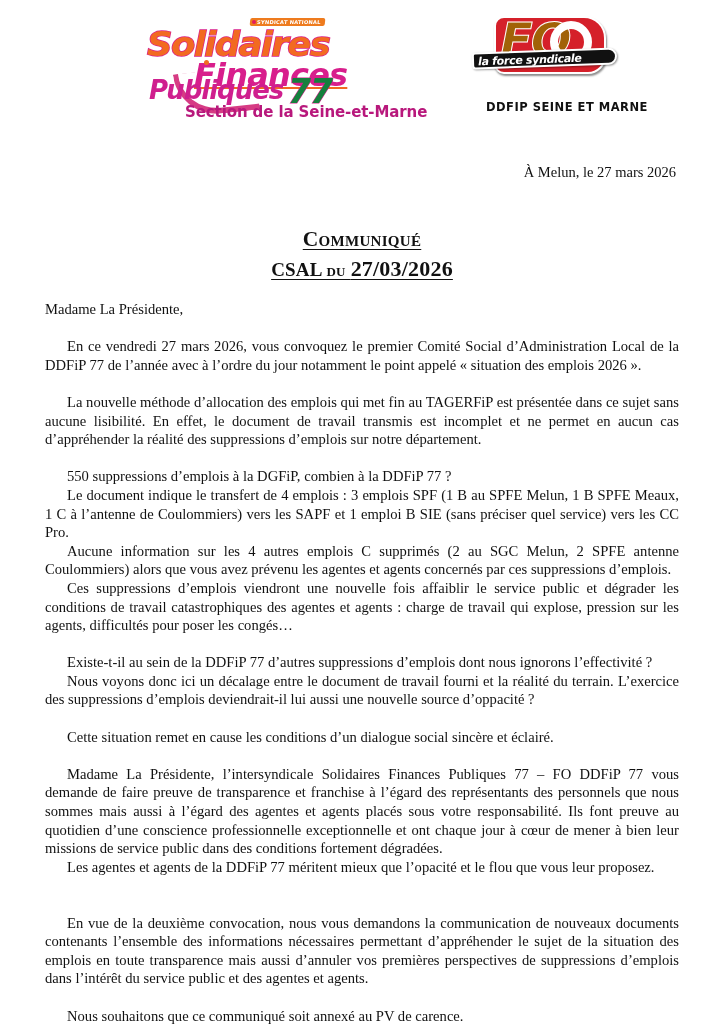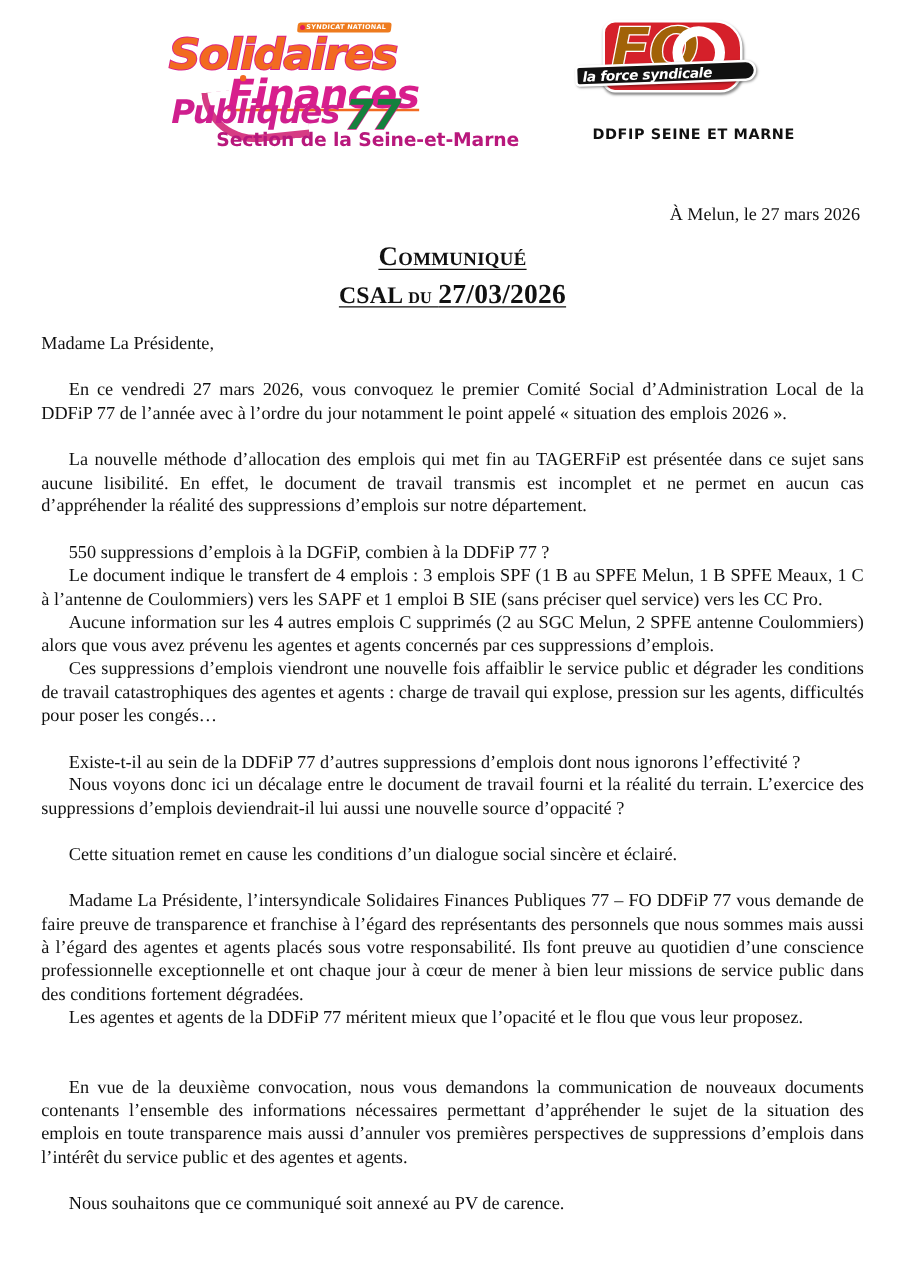--- a/index.html
+++ b/index.html
@@ -14,21 +14,21 @@
     font-family: "Liberation Serif", "DejaVu Serif", serif;
     color: #111111;
     overflow: hidden;
   }
 
   .page {
     position: relative;
     width: 724px;
     height: 884px;
     box-sizing: border-box;
-    padding: 0 33px;
+    padding: 0 45px;
   }
 
   
   .header {
     position: relative;
     height: 112px;
   }
 
   
   .logo-sfp {
@@ -245,20 +245,21 @@
   }
   .title-main {
     font-size: 21.5px;
     font-weight: bold;
     font-variant: small-caps;
     letter-spacing: .3px;
     text-decoration: underline;
     text-underline-offset: 3px;
     text-decoration-thickness: 1.3px;
     display: inline-block;
+    margin-top: 34px;
   }
   .title-sub {
     font-size: 19px;
     font-weight: bold;
     letter-spacing: .2px;
     text-decoration: underline;
     text-underline-offset: 3px;
     text-decoration-thickness: 1.3px;
     display: inline-block;
     margin-top: 4px;

